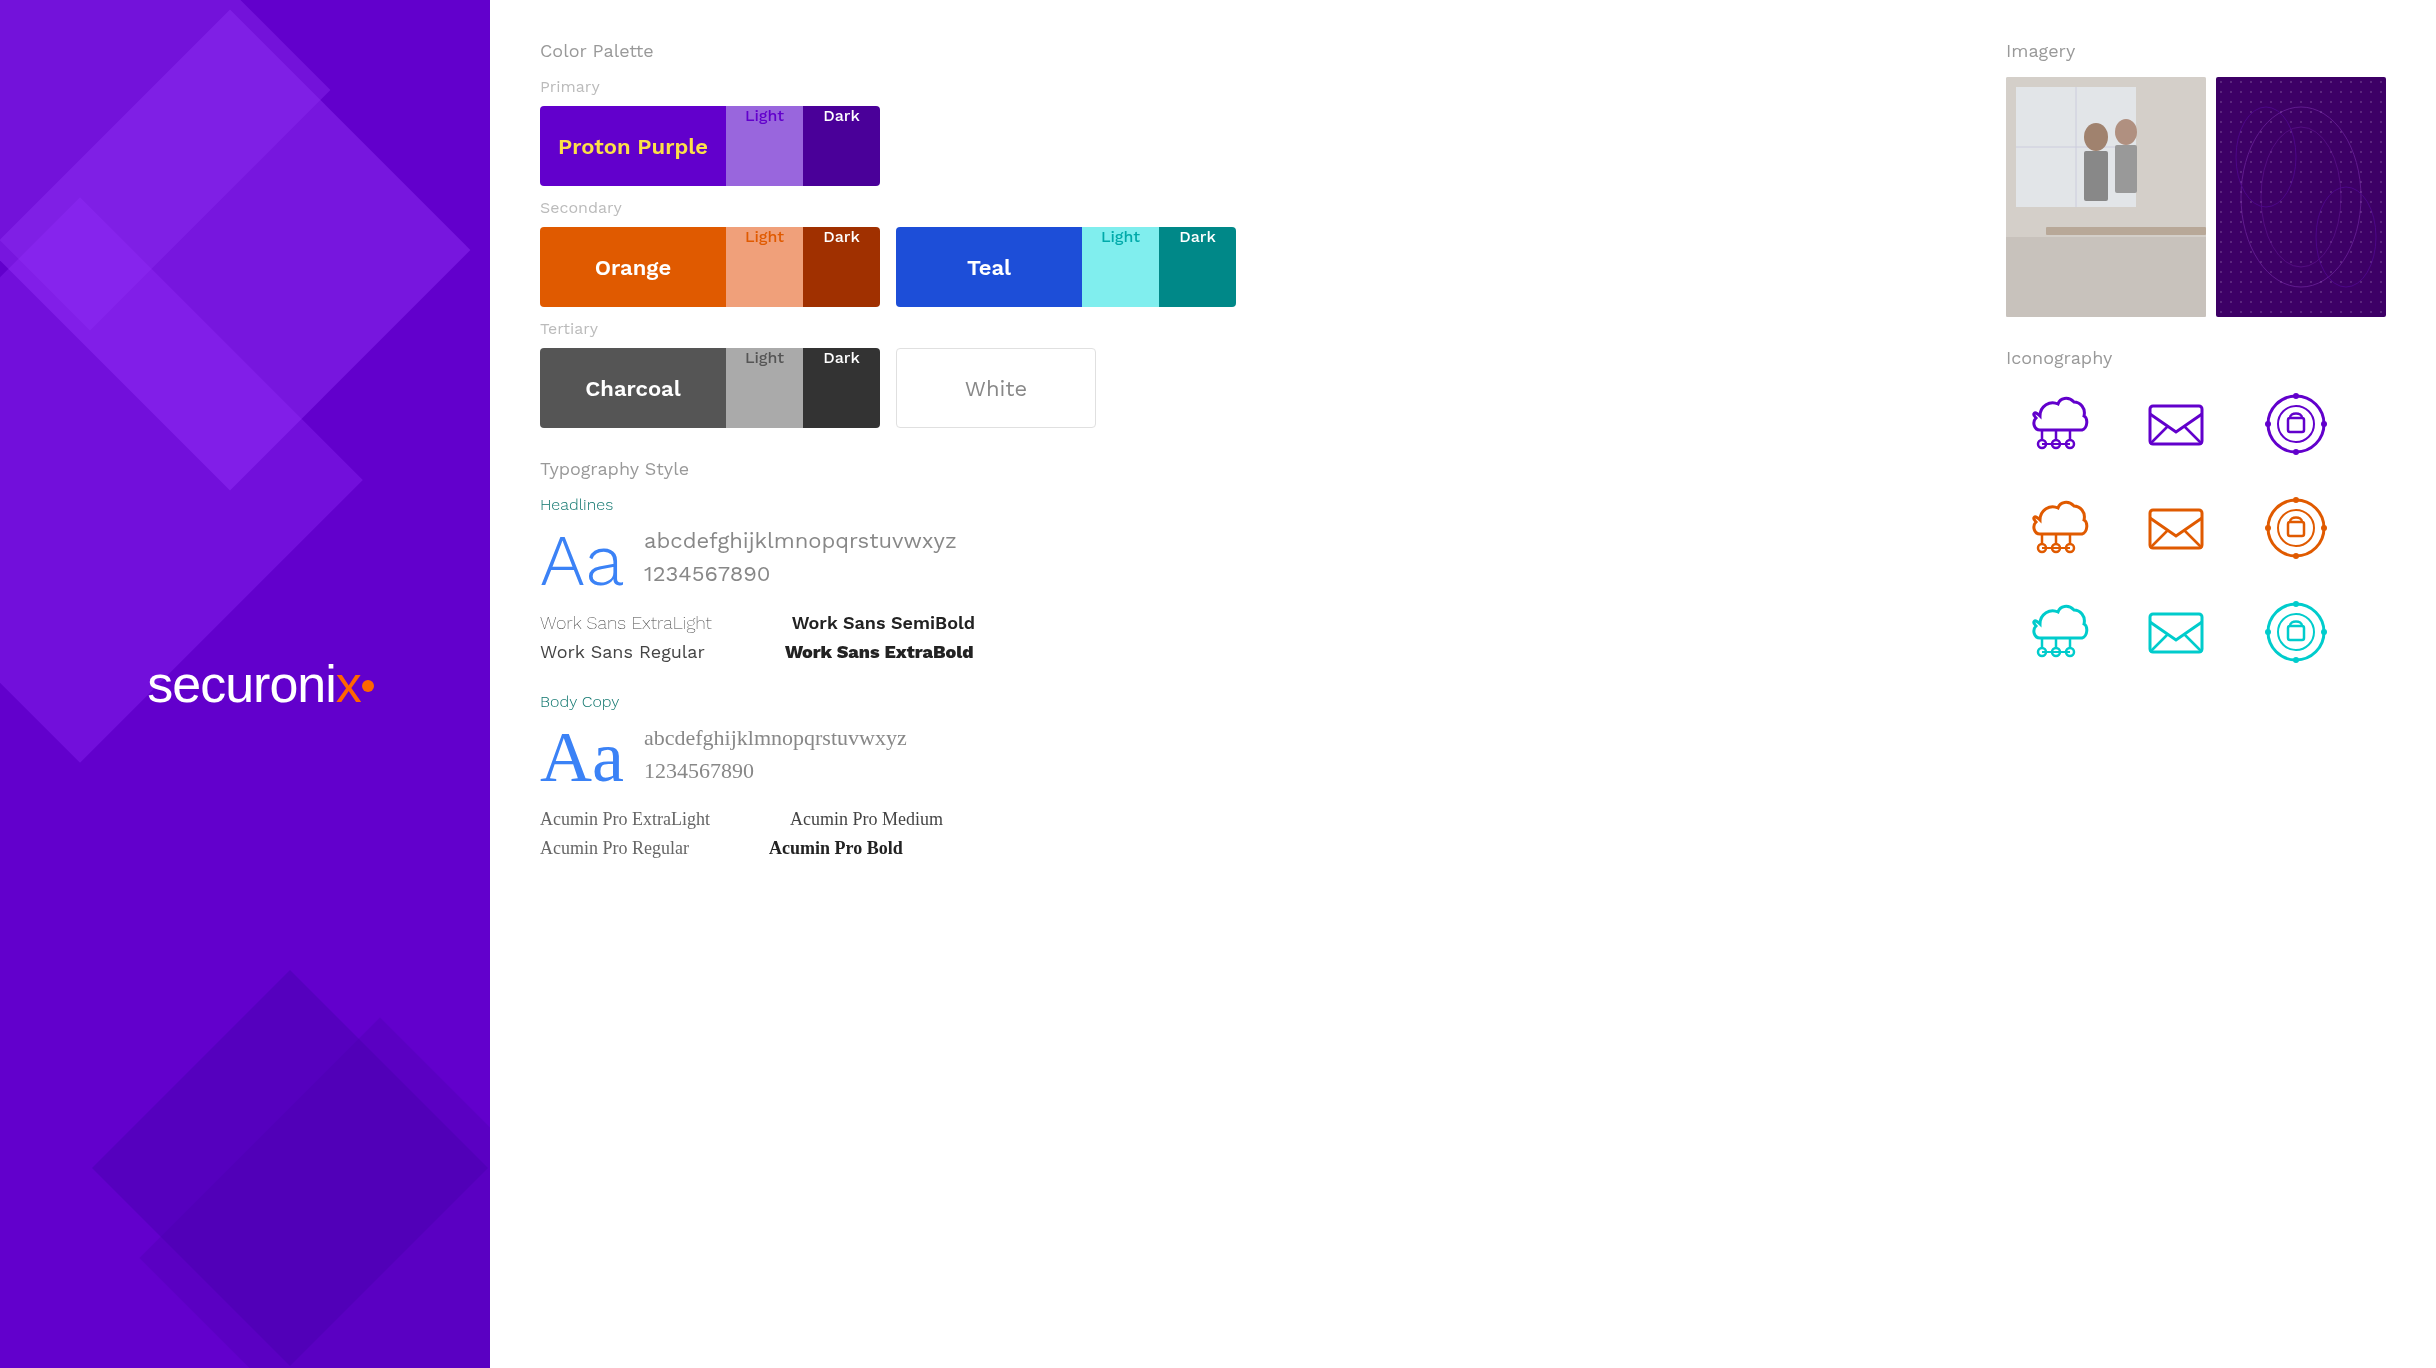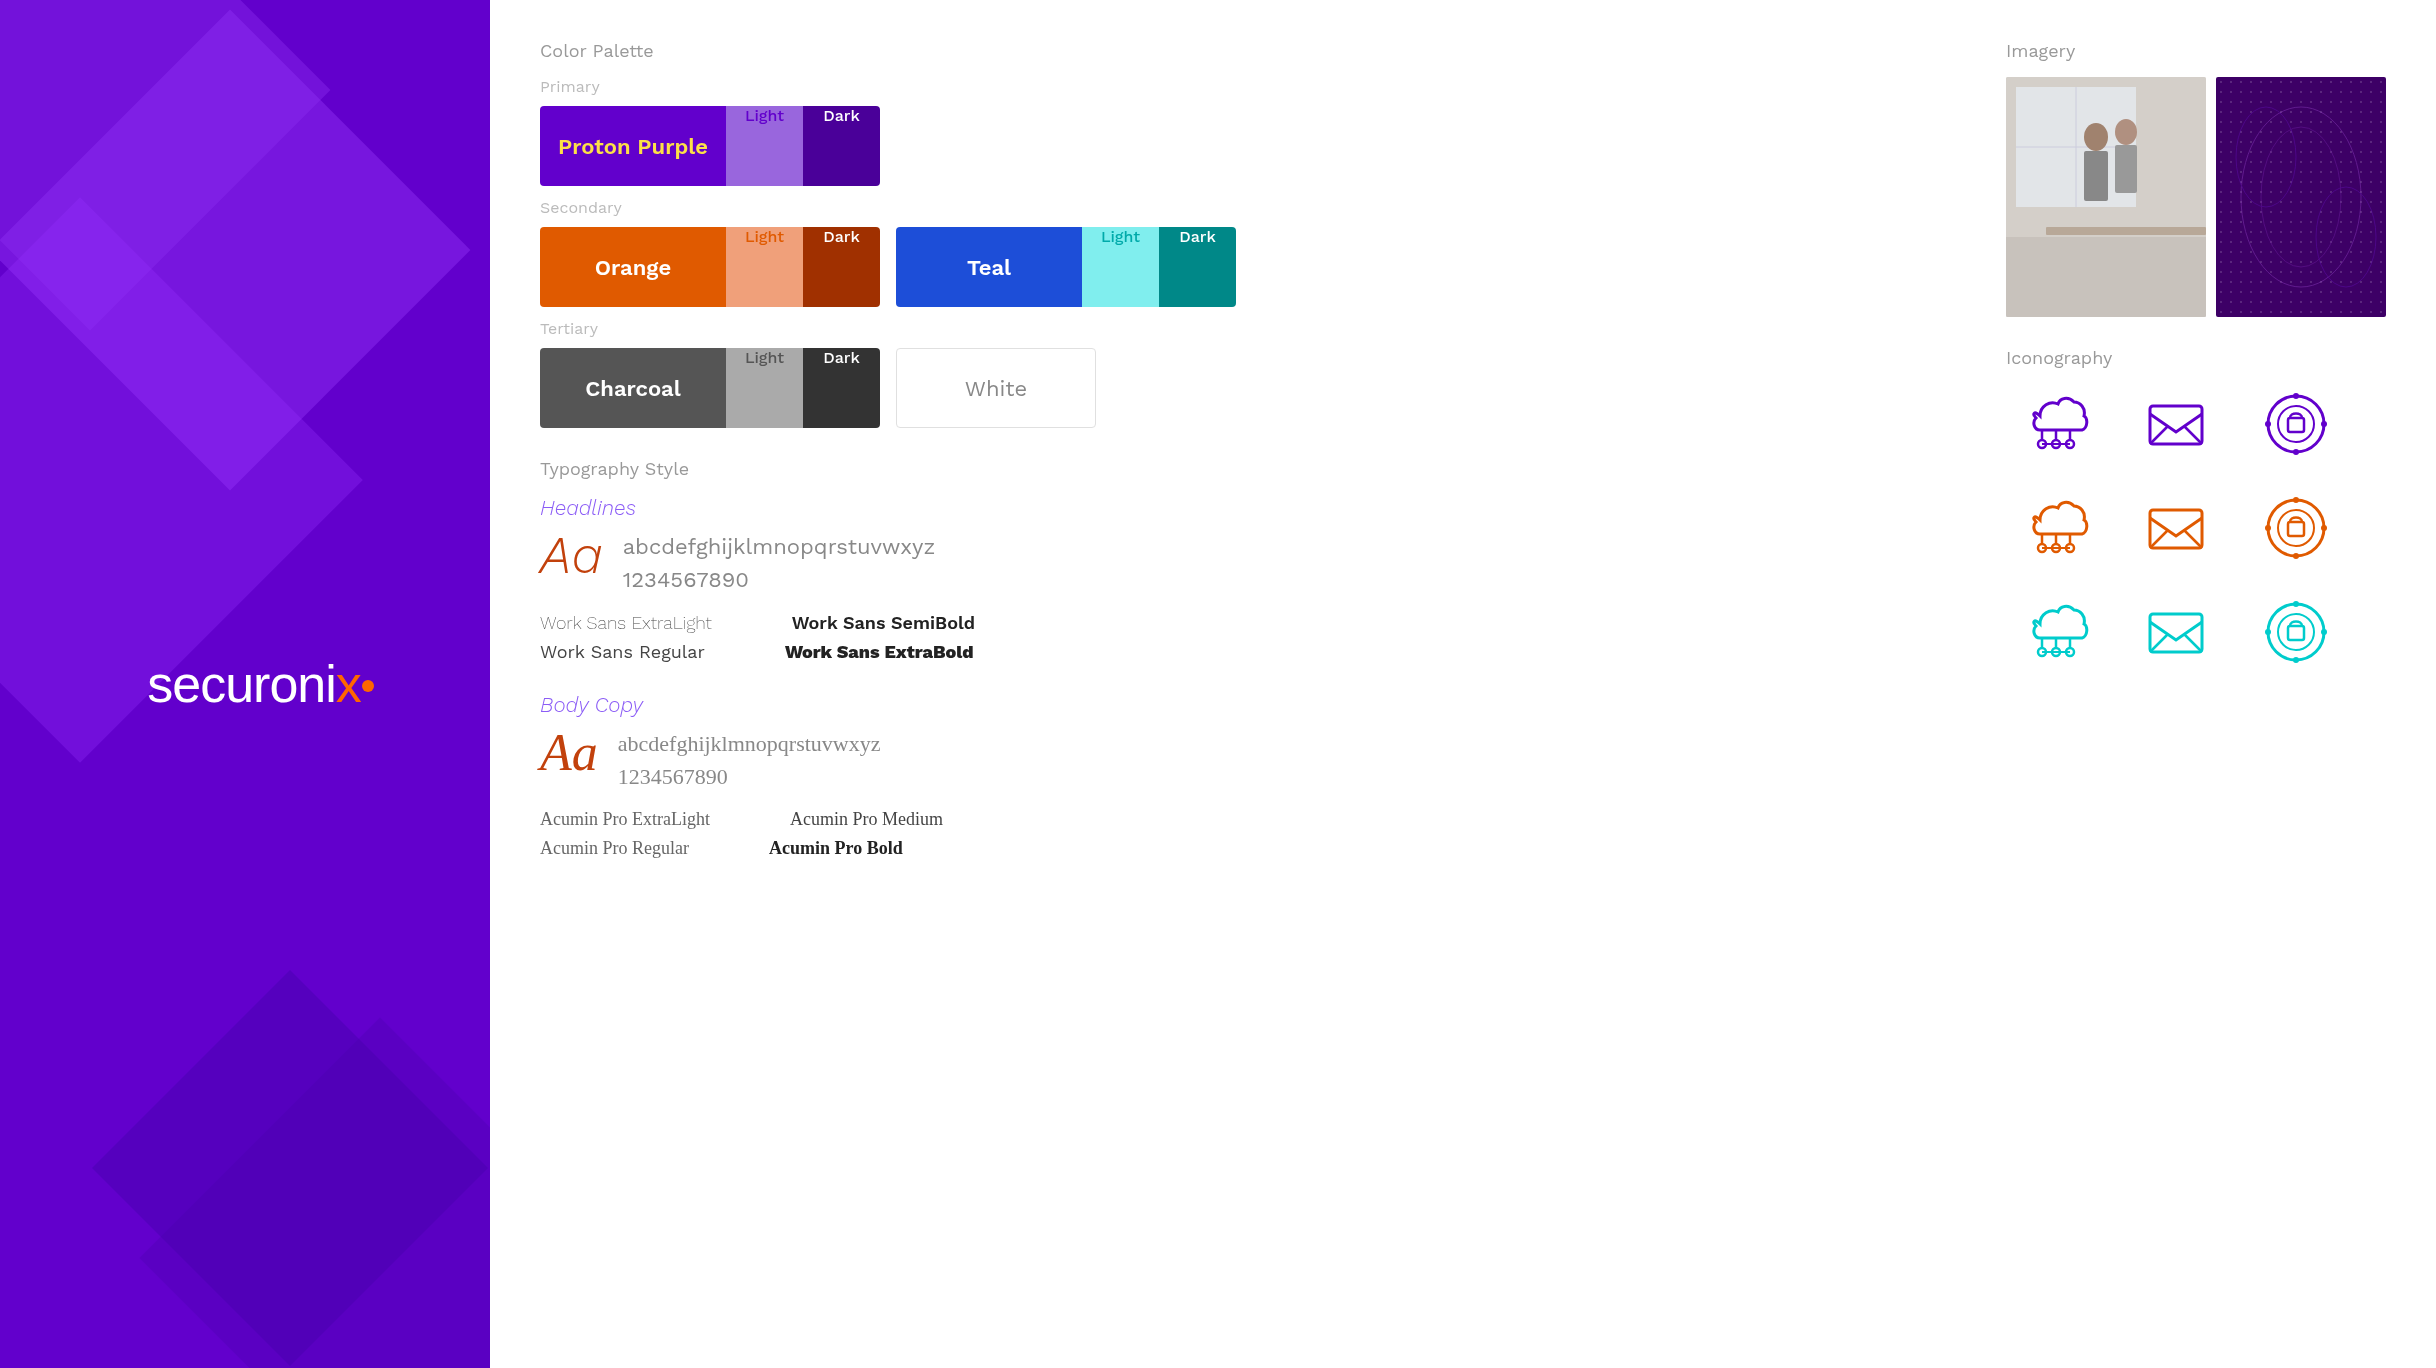--- a/index.html
+++ b/index.html
@@ -136,27 +136,26 @@
       align-items: center;
       justify-content: center;
       font-size: 22px;
       color: #888;
     }
 
     
     .typography-section { margin-top: 10px; }
     .typo-group { margin-bottom: 30px; }
     .typo-group-label {
-      font-size: 21px;
-      color: #8b5cf6;
+      font-size: 16px;
+      color: #0f766e;
       margin-bottom: 10px;
       font-weight: 300;
-      font-style: italic;
-    }
-    .big-aa { font-size: 52px; color: #c2410c; font-weight: 300; line-height: 1; font-style: italic; }
+    }
+    .big-aa { font-size: 72px; color: #3b82f6; font-weight: 300; line-height: 1; }
     .typo-chars {
       font-size: 22px;
       color: #888;
       margin-left: 20px;
       line-height: 1.5;
     }
     .typo-sample-inline {
       display: flex;
       align-items: flex-start;
       margin-bottom: 16px;

